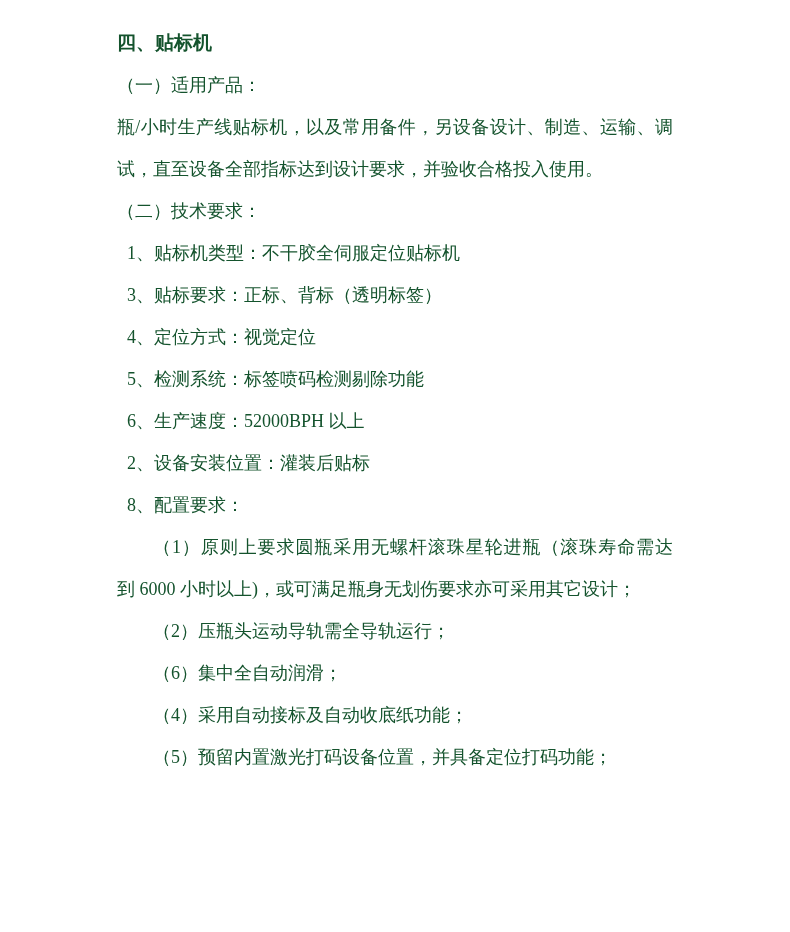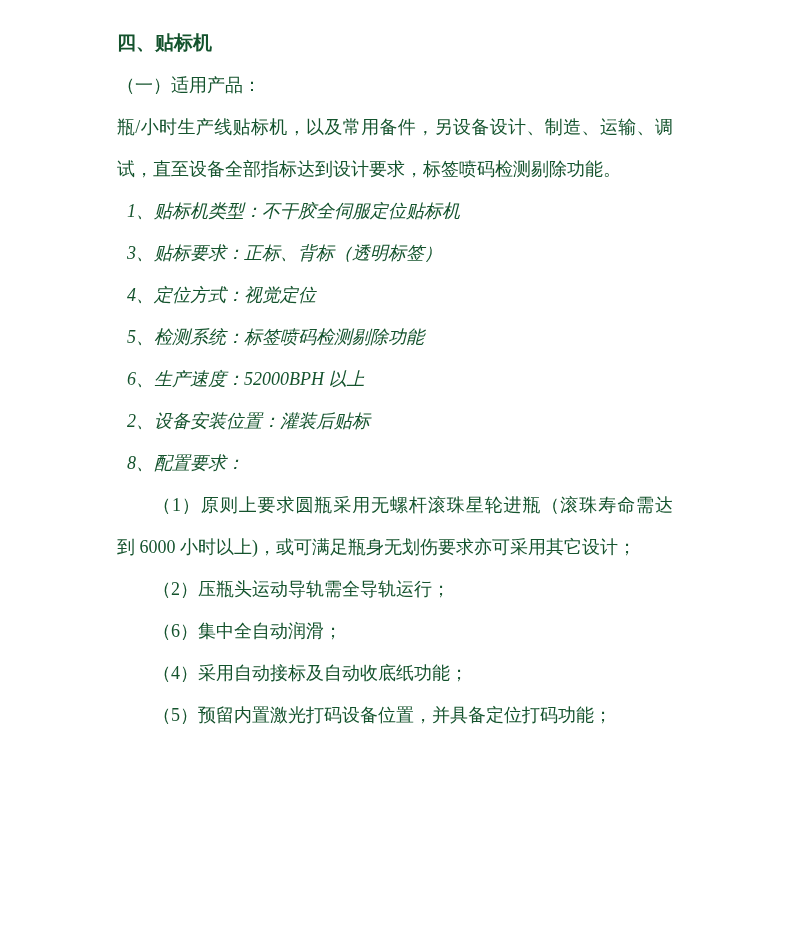--- a/index.html
+++ b/index.html
@@ -30,36 +30,37 @@
   }
   
   .jfy {
     text-align: justify;
     text-align-last: justify;
     text-justify: inter-character;
   }
   
   .ind2 { padding-left: 36px; }
   
-  .ind1 { padding-left: 10px; font-style: italic; }
+  .ind1 { padding-left: 10px; }
 </style>
 </head>
 <body>
 
 <div class="page">
 
   <div class="line title">四、贴标机</div>
 
   <div class="line">（一）适用产品：</div>
 
 
   <div class="line jfy">瓶/小时生产线贴标机，以及常用备件，另设备设计、制造、运输、调</div>
 
-  <div class="line">试，直至设备全部指标达到设计要求，标签喷码检测剔除功能。</div>
+  <div class="line">试，直至设备全部指标达到设计要求，并验收合格投入使用。</div>
 
+  <div class="line">（二）技术要求：</div>
 
   <div class="line ind1">1、贴标机类型：不干胶全伺服定位贴标机</div>
 
 
   <div class="line ind1">3、贴标要求：正标、背标（透明标签）</div>
 
   <div class="line ind1">4、定位方式：视觉定位</div>
 
   <div class="line ind1">5、检测系统：标签喷码检测剔除功能</div>
 

